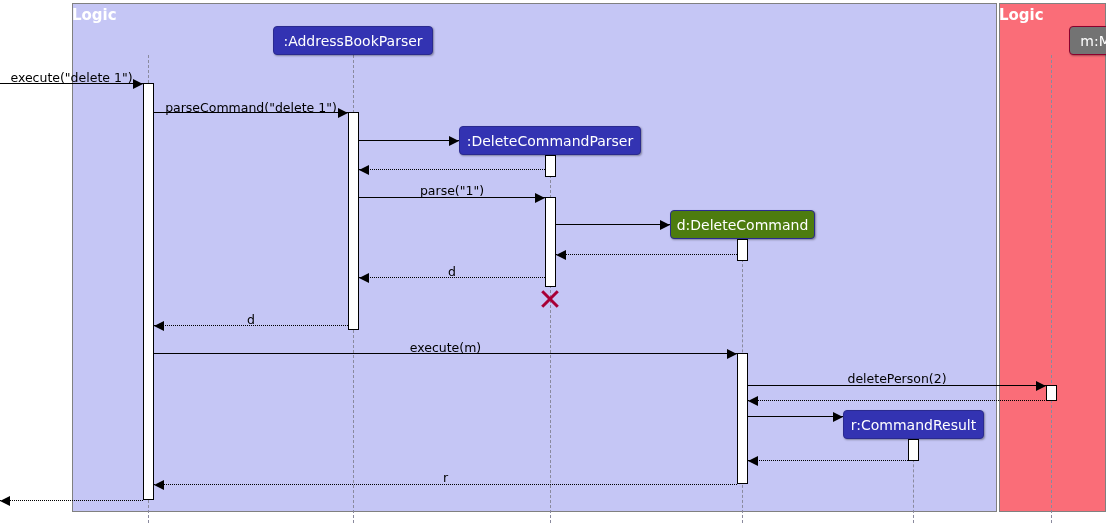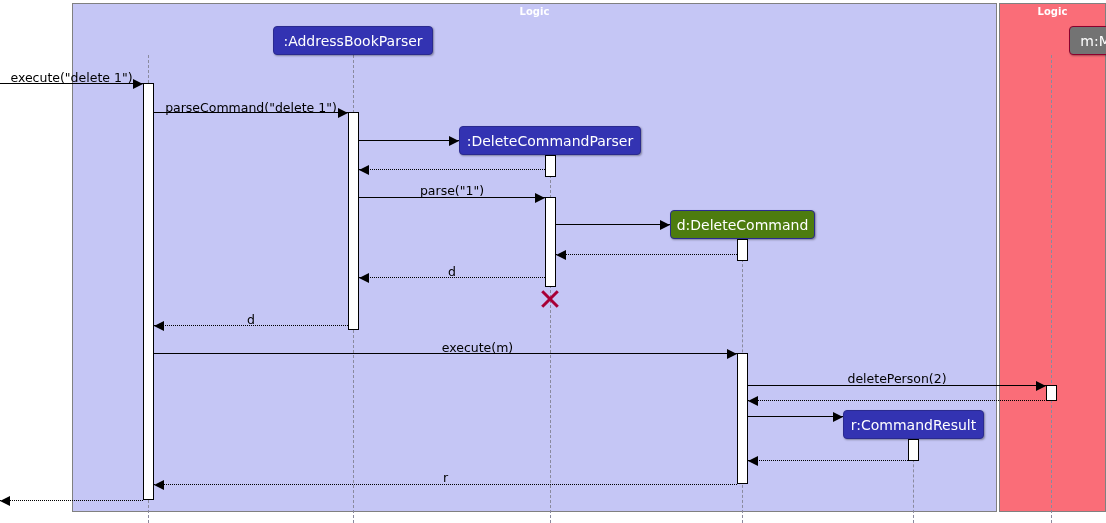--- a/index.html
+++ b/index.html
@@ -17,24 +17,24 @@
     background: #ffffff;
     overflow: hidden;
   }
   .frame {
     position: absolute;
     box-sizing: border-box;
     border: 1px solid #808080;
   }
   .frame-label {
     position: absolute;
-    font-size: 10px;
+    font-size: 15px;
     font-weight: bold;
     color: #ffffff;
-    text-align: center;
+    text-align: left;
     white-space: nowrap;
   }
   .lifeline {
     position: absolute;
     width: 0;
     border-left: 1px dashed #8a8a9e;
     box-sizing: border-box;
   }
   .participant {
     position: absolute;
@@ -165,21 +165,21 @@
     <div class="msg dashed" style="left: 556px; top: 254px; width: 181px;"></div>
     <div class="arrowhead left" style="top: 250px; left: 556px;"></div>
     <div class="msg dashed" style="left: 359px; top: 277px; width: 186px;"></div>
     <div class="arrowhead left" style="top: 273px; left: 359px;"></div>
     <div class="msg-label" style="left: 359px; top: 264px; width: 186px;">d</div>
     <div class="msg dashed" style="left: 154px; top: 325px; width: 194px;"></div>
     <div class="arrowhead left" style="top: 321px; left: 154px;"></div>
     <div class="msg-label" style="left: 154px; top: 312px; width: 194px;">d</div>
     <div class="msg" style="left: 154px; top: 353px; width: 583px;"></div>
     <div class="arrowhead right" style="top: 349px; left: 727px;"></div>
-    <div class="msg-label" style="left: 154px; top: 340px; width: 583px; padding-left: 32px;">execute(m)</div>
+    <div class="msg-label" style="left: 154px; top: 340px; width: 583px;">execute(m)</div>
     <div class="msg" style="left: 748px; top: 385px; width: 298px;"></div>
     <div class="arrowhead right" style="top: 381px; left: 1036px;"></div>
     <div class="msg-label" style="left: 748px; top: 371px; width: 298px;">deletePerson(2)</div>
     <div class="msg dashed" style="left: 748px; top: 400px; width: 309px;"></div>
     <div class="arrowhead left" style="top: 396px; left: 748px;"></div>
     <div class="msg" style="left: 748px; top: 416px; width: 95px;"></div>
     <div class="arrowhead right" style="top: 412px; left: 833px;"></div>
     <div class="msg dashed" style="left: 748px; top: 460px; width: 160px;"></div>
     <div class="arrowhead left" style="top: 456px; left: 748px;"></div>
     <div class="msg dashed" style="left: 154px; top: 484px; width: 583px;"></div>

